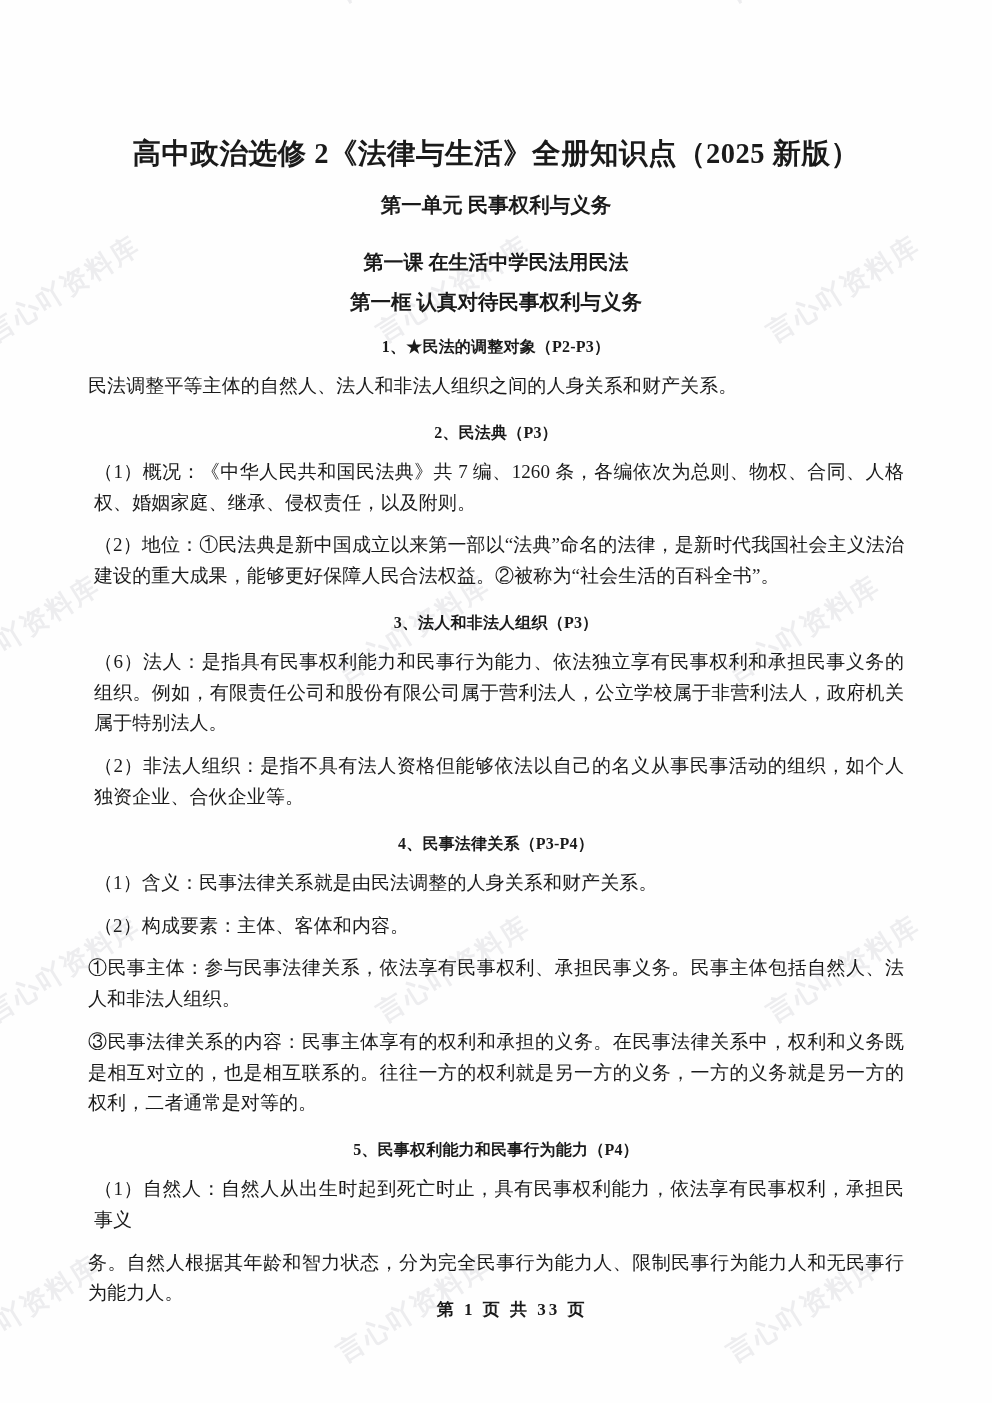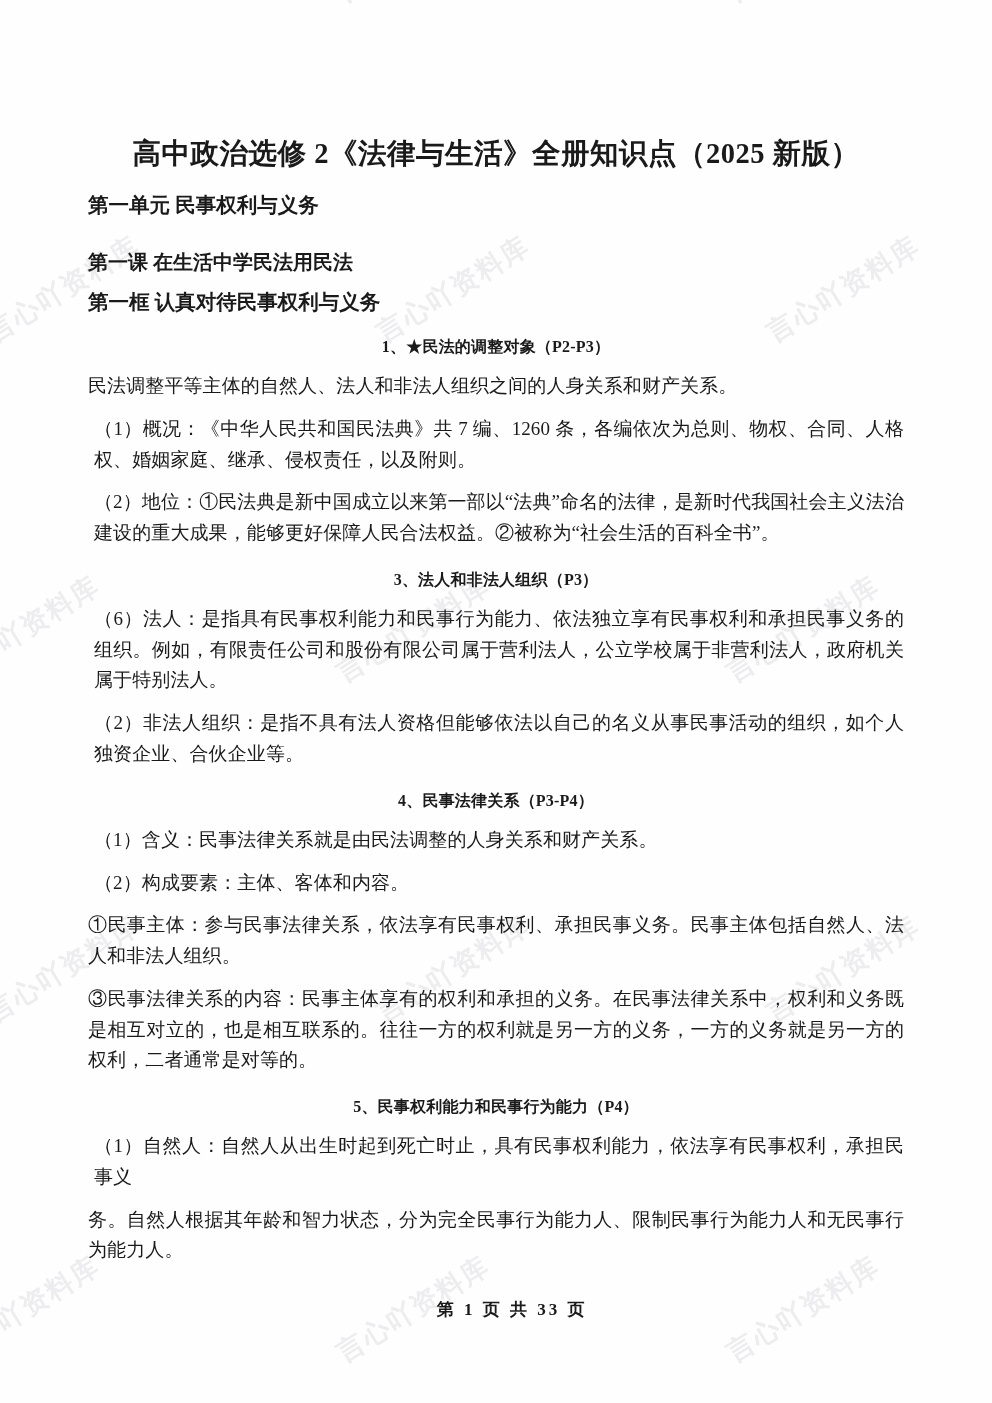--- a/index.html
+++ b/index.html
@@ -53,20 +53,21 @@
     text-align: center;
     font-size: 28.5px;
     font-weight: 700;
     letter-spacing: 0.5px;
     line-height: 1.25;
     white-space: nowrap;
     font-family: Liberation Serif, serif;
   }
 
   .sub-title {
+    text-align: center;
     font-weight: 700;
     line-height: 1.32;
     white-space: nowrap;
   }
   .sub-unit   { font-size: 20.5px; margin-top: 20px; }
   .sub-lesson { font-size: 20px; margin-top: 30px; }
   .sub-frame  { font-size: 20.5px; margin-top: 14px; }
 
   .heading {
     font-size: 16px;
@@ -130,20 +131,21 @@
 
     <div class="sub-title sub-unit">第一单元 民事权利与义务</div>
 
     <div class="sub-title sub-lesson">第一课 在生活中学民法用民法</div>
 
     <div class="sub-title sub-frame">第一框 认真对待民事权利与义务</div>
 
     <div id="body-blocks">
         <div class="heading">1、★民法的调整对象（P2-P3）</div>
         <div class="para">民法调整平等主体的自然人、法人和非法人组织之间的人身关系和财产关系。</div>
+        <div class="heading">2、民法典（P3）</div>
         <div class="para indent">（1）概况：《中华人民共和国民法典》共 7 编、1260 条，各编依次为总则、物权、合同、人格权、婚姻家庭、继承、侵权责任，以及附则。</div>
         <div class="para indent">（2）地位：①民法典是新中国成立以来第一部以“法典”命名的法律，是新时代我国社会主义法治建设的重大成果，能够更好保障人民合法权益。②被称为“社会生活的百科全书”。</div>
         <div class="heading">3、法人和非法人组织（P3）</div>
         <div class="para indent">（6）法人：是指具有民事权利能力和民事行为能力、依法独立享有民事权利和承担民事义务的组织。例如，有限责任公司和股份有限公司属于营利法人，公立学校属于非营利法人，政府机关属于特别法人。</div>
         <div class="para indent">（2）非法人组织：是指不具有法人资格但能够依法以自己的名义从事民事活动的组织，如个人独资企业、合伙企业等。</div>
         <div class="heading">4、民事法律关系（P3-P4）</div>
         <div class="para indent">（1）含义：民事法律关系就是由民法调整的人身关系和财产关系。</div>
         <div class="para indent">（2）构成要素：主体、客体和内容。</div>
         <div class="para">①民事主体：参与民事法律关系，依法享有民事权利、承担民事义务。民事主体包括自然人、法人和非法人组织。</div>
         <div class="para">③民事法律关系的内容：民事主体享有的权利和承担的义务。在民事法律关系中，权利和义务既是相互对立的，也是相互联系的。往往一方的权利就是另一方的义务，一方的义务就是另一方的权利，二者通常是对等的。</div>

